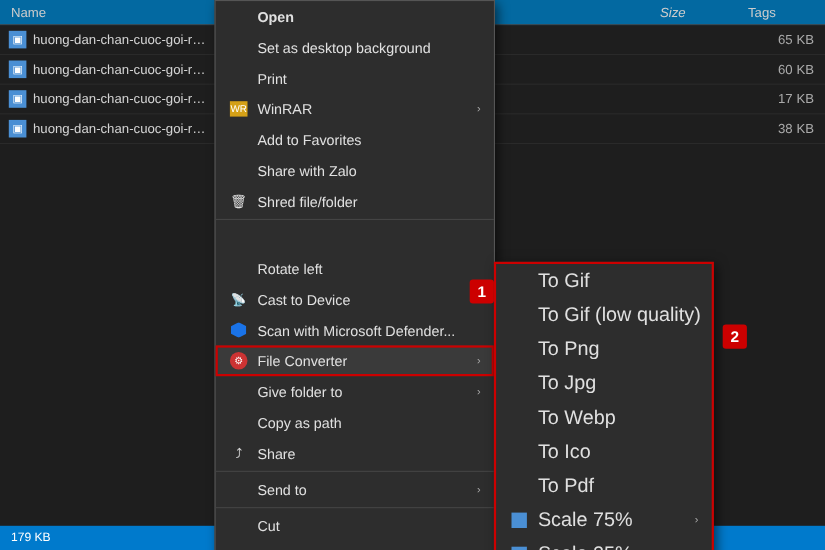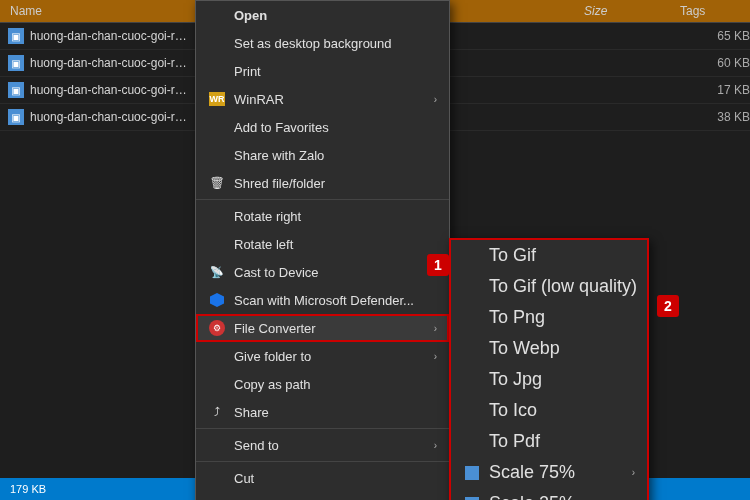--- a/index.html
+++ b/index.html
@@ -21,22 +21,21 @@
       width: 750px;
       height: 500px;
       background: #1e1e1e;
     }
 
     
     .explorer-header {
       display: flex;
       border-bottom: 1px solid #444;
       padding: 4px 0;
-      background: #a16207;
-      gap: 16px;
+      background: #0369a1;
     }
     .col-name { width: 200px; padding-left: 10px; color: #ccc; font-size: 12px; }
     .col-size { width: 80px; padding-left: 10px; color: #ccc; font-size: 12px; font-style: italic; }
     .col-tags { width: 80px; padding-left: 10px; color: #ccc; font-size: 12px; }
 
     .file-list { background: #1e1e1e; }
     .file-row {
       display: flex;
       align-items: center;
       padding: 5px 0;
@@ -61,20 +60,21 @@
       overflow: hidden;
       white-space: nowrap;
       text-overflow: ellipsis;
     }
     .file-size {
       margin-left: auto;
       width: 80px;
       font-size: 12px;
       color: #aaa;
       text-align: right;
+      padding-right: 10px;
     }
 
     
     .status-bar {
       position: absolute;
       bottom: 0;
       left: 0;
       width: 750px;
       height: 22px;
       background: #007acc;
@@ -190,21 +190,21 @@
     }
     .icon-winrar {
       background: #d4a017;
       width: 16px;
       height: 14px;
       font-size: 9px;
       color: white;
       display: flex;
       align-items: center;
       justify-content: center;
-      font-weight: bold;
+      font-weight: normal;
     }
     .icon-defender {
       background: #1a73e8;
       width: 14px;
       height: 14px;
       clip-path: polygon(50% 0%, 100% 25%, 100% 75%, 50% 100%, 0% 75%, 0% 25%);
     }
     .icon-converter {
       background: #cc3333;
       width: 16px;
@@ -290,21 +290,20 @@
   </div>
   <div class="menu-item">
     <div class="item-icon">
       <span style="font-size:12px;">🗑</span>
     </div>
     <span class="item-label">Shred file/folder</span>
   </div>
   <div class="menu-divider"></div>
   <div class="menu-item">
     <div class="item-icon"></div>
-    <span class="item-label">Rotate right</span>
   </div>
   <div class="menu-item">
     <div class="item-icon"></div>
     <span class="item-label">Rotate left</span>
   </div>
   <div class="menu-item">
     <div class="item-icon">
       <span style="font-size:11px;">📡</span>
     </div>
     <span class="item-label">Cast to Device</span>
@@ -365,25 +364,25 @@
   <div class="submenu-item">
     <div class="item-icon"></div>
     <span class="item-label">To Gif (low quality)</span>
   </div>
   <div class="submenu-item">
     <div class="item-icon"></div>
     <span class="item-label">To Png</span>
   </div>
   <div class="submenu-item">
     <div class="item-icon"></div>
+    <span class="item-label">To Jpg</span>
+  </div>
+  <div class="submenu-item">
+    <div class="item-icon"></div>
     <span class="item-label">To Webp</span>
-  </div>
-  <div class="submenu-item">
-    <div class="item-icon"></div>
-    <span class="item-label">To Jpg</span>
   </div>
   <div class="submenu-item">
     <div class="item-icon"></div>
     <span class="item-label">To Ico</span>
   </div>
   <div class="submenu-item">
     <div class="item-icon"></div>
     <span class="item-label">To Pdf</span>
   </div>
   <div class="submenu-item">

